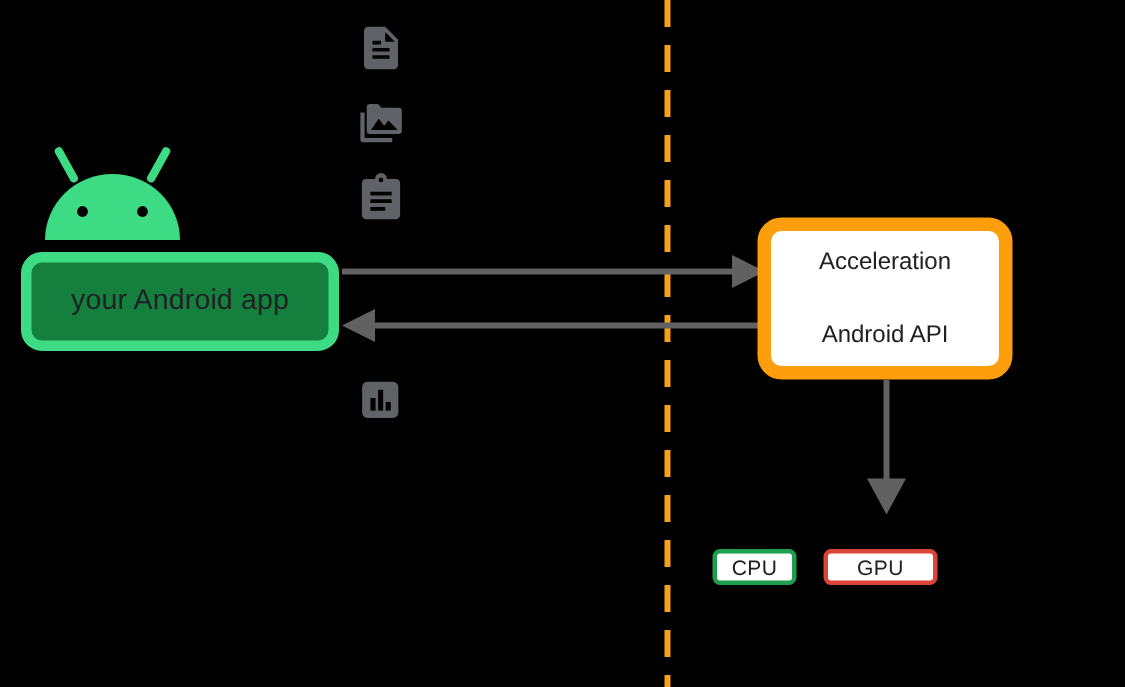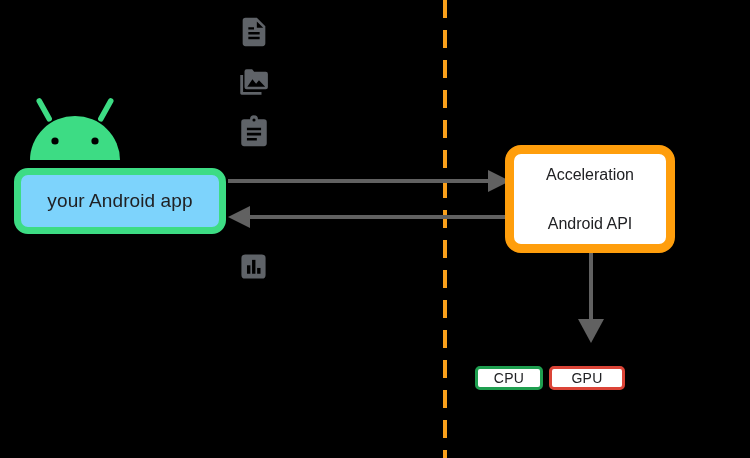--- a/index.html
+++ b/index.html
@@ -44,21 +44,21 @@
   
   .app-box {
     position: absolute;
     left: 14px;
     top: 168px;
     width: 212px;
     height: 66px;
     box-sizing: border-box;
     border: 7px solid #3DDC84;
     border-radius: 14px;
-    background: #7dd3fc;
+    background: #15803d;
     display: flex;
     align-items: center;
     justify-content: center;
   }
   .app-box-label {
     color: #202124;
     font-size: 19px;
     line-height: 22px;
     letter-spacing: 0.1px;
     white-space: nowrap;
@@ -157,21 +157,21 @@
     justify-content: center;
   }
   .chip-label {
     color: #202124;
     font-size: 14px;
     letter-spacing: 0.3px;
   }
   .chip-cpu {
     left: 475px;
     top: 366px;
-    width: 68px;
+    width: 56px;
     border: 3px solid #1E9E4F;
   }
   .chip-gpu {
     left: 549px;
     top: 366px;
     width: 76px;
     border: 3px solid #DB4437;
   }
 
   

